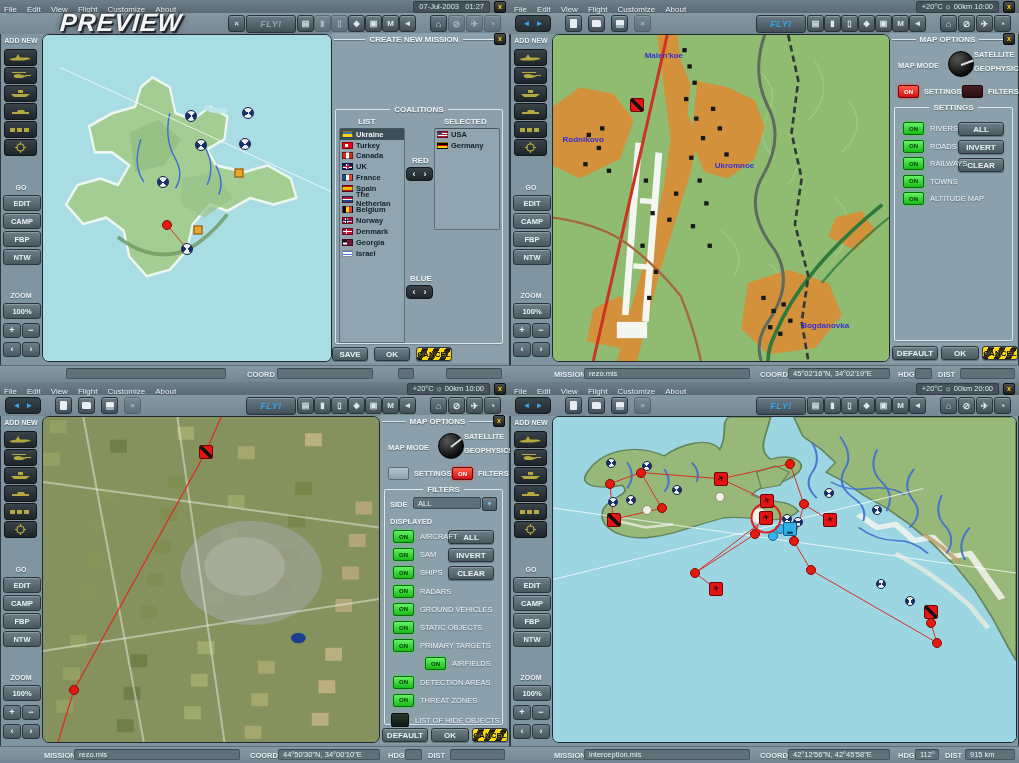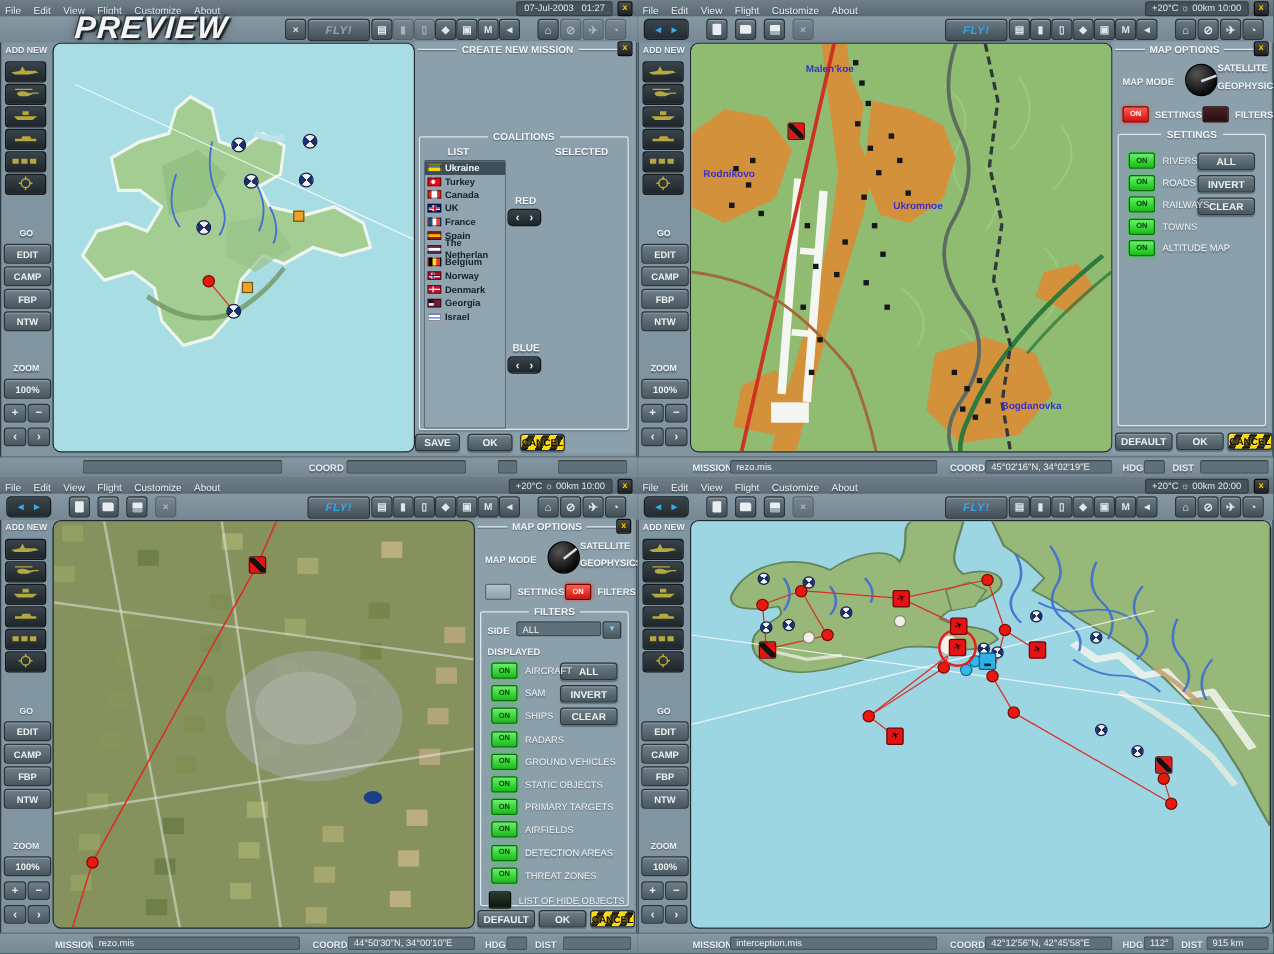--- a/index.html
+++ b/index.html
@@ -283,20 +283,30 @@
         <div class="colhead" style="left:76px;top:42px">RED</div>
         <div class="arrowpair" style="left:70px;top:53px">
             <span>‹</span>
             <span>›</span>
           </div>
         <div class="colhead" style="left:74px;top:160px">BLUE</div>
         <div class="arrowpair" style="left:70px;top:171px">
             <span>‹</span>
             <span>›</span>
           </div>
+        <div class="selbox" id="red-team" style="left:98px;top:14px;width:64px;height:100px">
+            <div class="teamrow">
+              <span class="flag" style="background: linear-gradient(rgb(60, 59, 110) 0px, rgb(60, 59, 110) 0px) 0px 0px / 44% 55% no-repeat, repeating-linear-gradient(rgb(178, 34, 52) 0px, rgb(178, 34, 52) 1px, rgb(255, 255, 255) 1px, rgb(255, 255, 255) 2px);"></span>
+              <span>USA</span>
+            </div>
+            <div class="teamrow">
+              <span class="flag" style="background: linear-gradient(rgb(0, 0, 0) 0px, rgb(0, 0, 0) 33%, rgb(221, 0, 0) 33%, rgb(221, 0, 0) 67%, rgb(255, 206, 0) 67%, rgb(255, 206, 0) 100%);"></span>
+              <span>Germany</span>
+            </div>
+          </div>
       </fieldset>
       <div style="position:absolute;left:0;top:314px;display:flex;gap:6px">
         <button class="btn" style="width:36px;height:14px">SAVE</button>
         <button class="btn" style="width:36px;height:14px">OK</button>
         <button class="btn cancel" style="width:36px;height:14px">CANCEL</button>
       </div>
     </div>
 
     <div class="bottombar">
       <span class="bfield" style="left:66px;width:160px"></span>
@@ -778,21 +788,21 @@
             <span class="tgl-lbl">GROUND VEHICLES</span>
           </div>
           <div class="tgl-row" style="top: 127px;">
             <span class="onbtn green">ON</span>
             <span class="tgl-lbl">STATIC OBJECTS</span>
           </div>
           <div class="tgl-row" style="top: 145.2px;">
             <span class="onbtn green">ON</span>
             <span class="tgl-lbl">PRIMARY TARGETS</span>
           </div>
-          <div class="tgl-row" style="top: 163.4px;">
+          <div class="tgl-row" style="top: 163.4px; margin-left: 32px;">
             <span class="onbtn green">ON</span>
             <span class="tgl-lbl">AIRFIELDS</span>
           </div>
           <div class="tgl-row" style="top: 181.6px;">
             <span class="onbtn green">ON</span>
             <span class="tgl-lbl">DETECTION AREAS</span>
           </div>
           <div class="tgl-row" style="top: 199.8px;">
             <span class="onbtn green">ON</span>
             <span class="tgl-lbl">THREAT ZONES</span>

